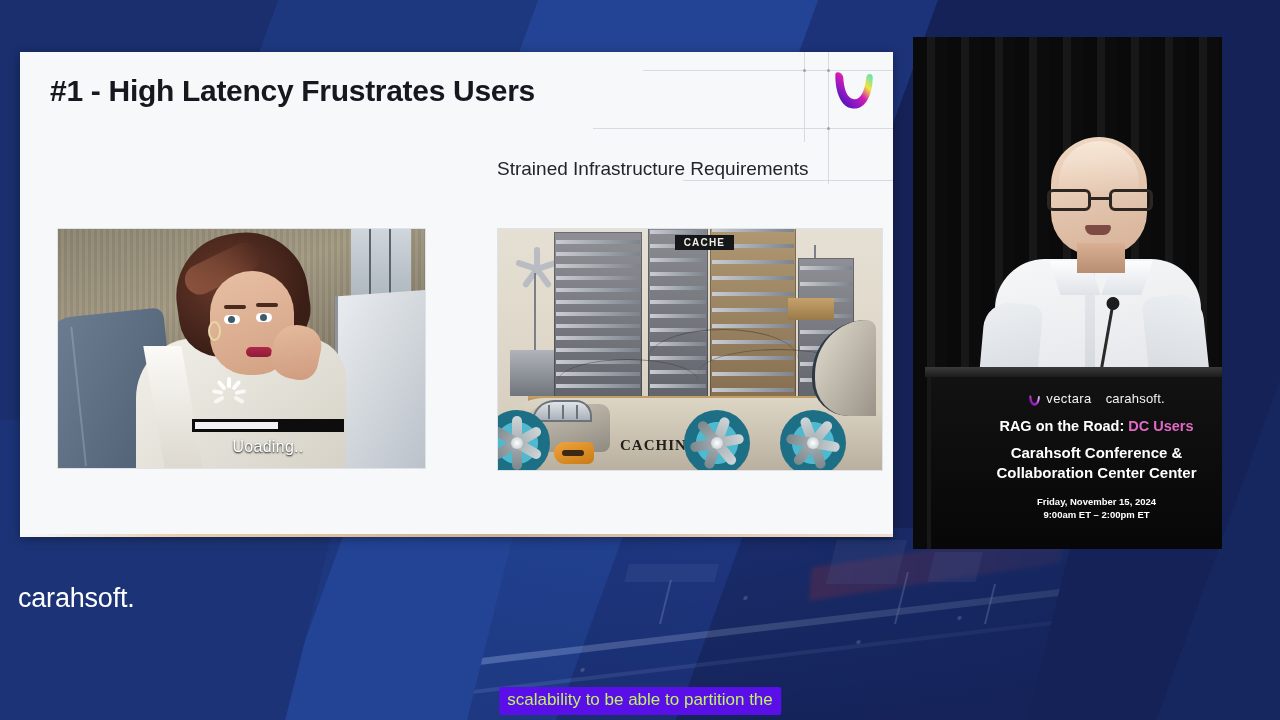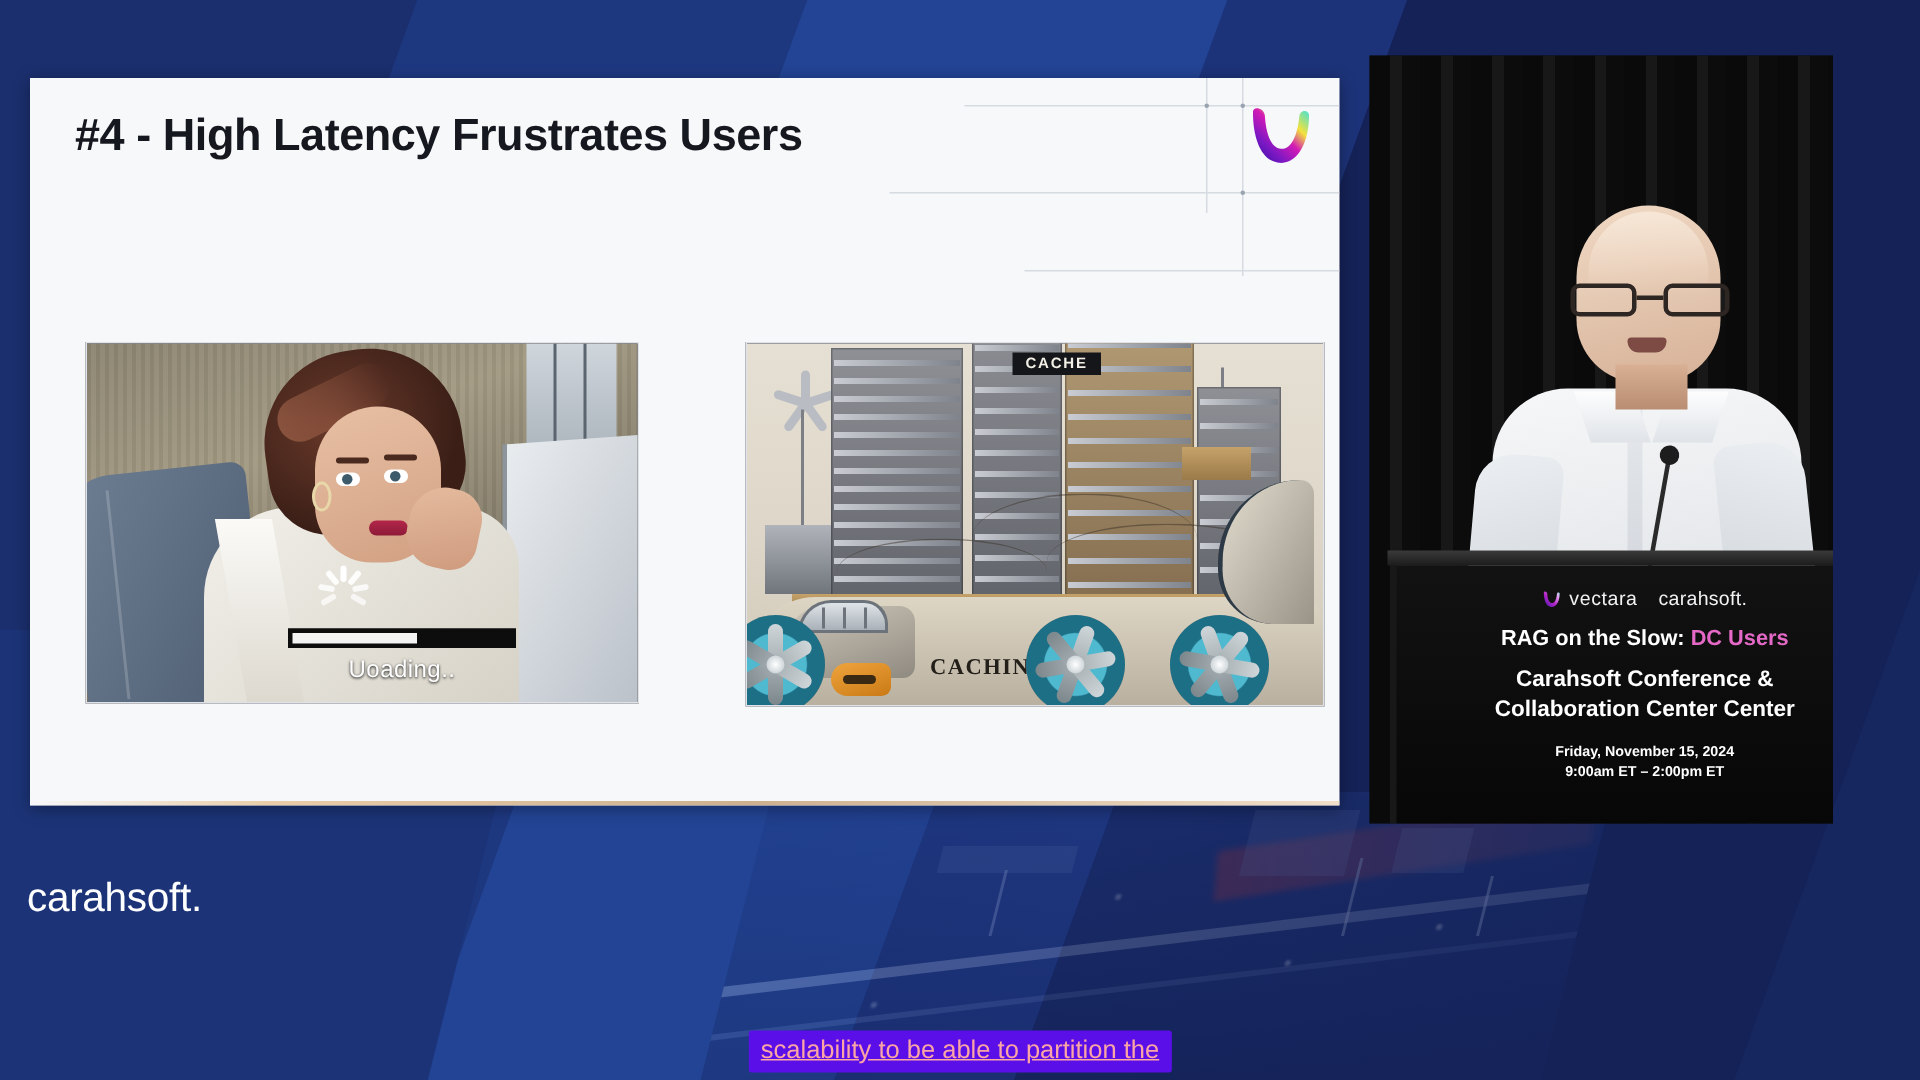--- a/index.html
+++ b/index.html
@@ -247,26 +247,25 @@
   #podium .carah:after { content:"."; }
   #podium .line1 { font-size:14.5px; font-weight:700; color:#ffffff; margin-bottom:9px; }
   #podium .line1 em { font-style: normal; color:#e469c6; }
   #podium .line2 { font-size:15px; font-weight:700; color:#ffffff; line-height:1.35; margin-bottom:11px; }
   #podium .line3 { font-size:9.5px; font-weight:700; color:#ffffff; line-height:1.4; }
 
   
   #caption {
     position: absolute; left: 50%; transform: translateX(-50%); top: 687px;
     background: #5a0ee8;
-    color: #fca5a5;
+    color: #bef264;
     font-size: 17px;
     padding: 3px 8px 5px;
     white-space: nowrap;
     border-radius: 2px;
-    text-decoration: underline;
   }
 
   
   #wordmark {
     position: absolute; left: 18px; top: 583px;
     color: #ffffff; font-size: 27px; letter-spacing: -.2px; font-weight: 400;
   }
   #wordmark:after { content: "."; }
 </style>
 </head>
@@ -318,22 +317,23 @@
           <stop offset="28%" stop-color="#7a18c4"></stop>
           <stop offset="52%" stop-color="#d31bb5"></stop>
           <stop offset="72%" stop-color="#f3e23c"></stop>
           <stop offset="100%" stop-color="#37e2e2"></stop>
         </linearGradient>
       </defs>
       <path d="M6 5 C6 30 14 50 30 52 C48 54 58 32 58 8 C58 3 50 2 49 9 C47 28 41 40 32 39 C22 38 18 24 17 8 C16 1 6 -1 6 5 Z" fill="url(#vg)"></path>
     </svg>
   </div>
 
-  <div class="slide-title">#4 - High Latency Frustrates Users</div>
-
+  <div class="slide-title">#1 - High Latency Frustrates Users</div>
+
+  <div class="col-head right">Strained Infrastructure Requirements</div>
 
   <div class="fig left">
     <div class="f1">
       <div class="wallpanel"></div>
       <div class="window">
           <i style="left:18px;"></i>
           <i style="left:38px;"></i>
         </div>
       <div class="desk"></div>
       <div class="chair">
@@ -517,21 +517,21 @@
               </linearGradient>
             </defs>
             <path d="M6 5 C6 30 14 50 30 52 C48 54 58 32 58 8 C58 3 50 2 49 9 C47 28 41 40 32 39 C22 38 18 24 17 8 C16 1 6 -1 6 5 Z" fill="url(#vg2)"></path>
           </svg>
         </span>
         <span class="vecword">vectara</span>
       </span>
       <span class="carah">carahsoft</span>
     </div>
     <div class="line1">
-      <span>RAG on the Slow: </span><em>DC Users</em>
+      <span>RAG on the Road: </span><em>DC Users</em>
     </div>
     <div class="line2">
       <div>Carahsoft Conference &amp;</div>
       <div>Collaboration Center Center</div>
     </div>
     <div class="line3">
       <div>Friday, November 15, 2024</div>
       <div>9:00am ET – 2:00pm ET</div>
     </div>
   </div>

